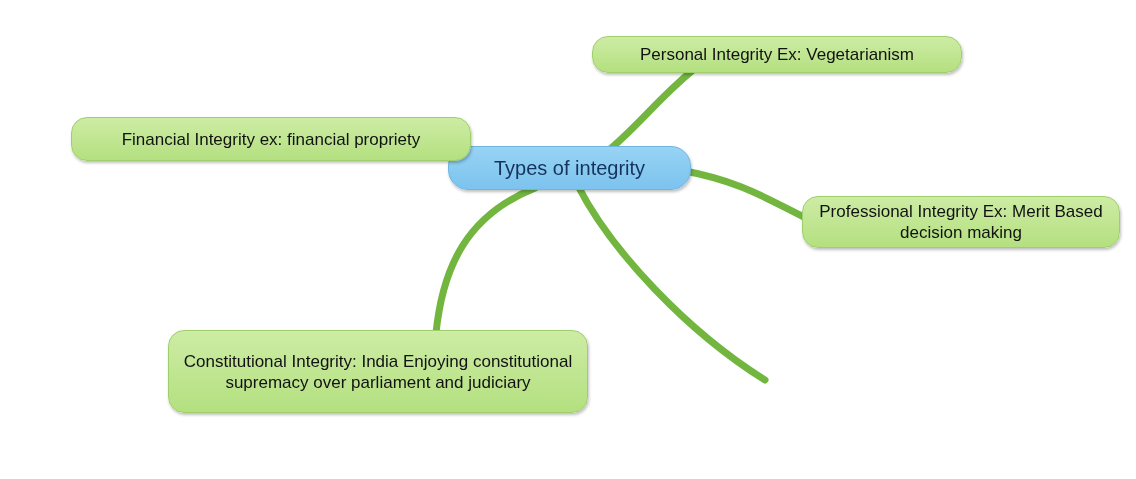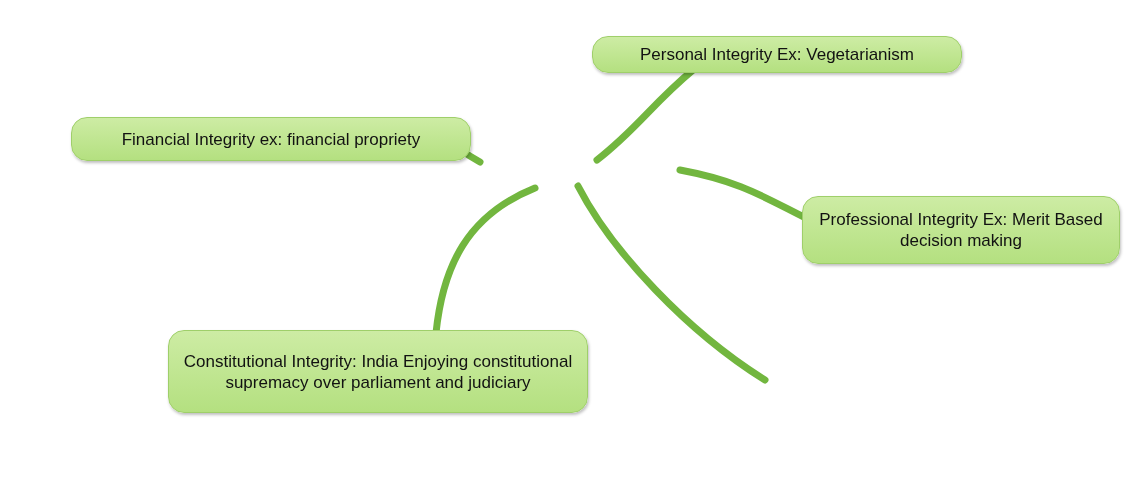--- a/index.html
+++ b/index.html
@@ -45,37 +45,38 @@
   .node.center {
     background: linear-gradient(180deg, #97d3f4 0%, #7cc3ee 100%);
     border: 1px solid #6fb5e2;
     color: #16335d;
     font-size: 20px;
     border-radius: 20px;
   }
   #node-center        { left: 448px; top: 146px; width: 243px; height: 44px; }
   #node-personal      { left: 592px; top:  36px; width: 370px; height: 37px; }
   #node-financial     { left:  55px; top: 117px; width: 400px; height: 44px; margin-left: 16px; }
-  #node-professional  { left: 802px; top: 196px; width: 318px; height: 68px; }
+  #node-professional  { left: 802px; top: 196px; width: 318px; height: 52px; }
   #node-constitutional{ left: 168px; top: 330px; width: 420px; height: 83px; }
   #node-institutional { left: 575px; top: 375px; width: 425px; height: 37px; }
 </style>
 </head>
 <body>
 
 <div class="canvas">
 
   <svg class="connector-layer" viewBox="0 0 1136 479" xmlns="http://www.w3.org/2000/svg">
     <path d="M 597 160 C 638 128, 652 104, 693 70" fill="none" stroke-width="7" stroke-linecap="round" stroke="#72b63f"></path>
     <path d="M 480 162 C 462 152, 452 144, 442 135" fill="none" stroke-width="7" stroke-linecap="round" stroke="#72b63f"></path>
     <path d="M 680 170 C 745 182, 768 200, 818 224" fill="none" stroke-width="7" stroke-linecap="round" stroke="#72b63f"></path>
     <path d="M 535 188 C 468 215, 443 265, 436 333" fill="none" stroke-width="7" stroke-linecap="round" stroke="#72b63f"></path>
     <path d="M 578 186 C 612 252, 688 332, 765 380" fill="none" stroke-width="7" stroke-linecap="round" stroke="#72b63f"></path>
   </svg>
 
+  <div class="node center" id="node-center">Types of integrity</div>
 
   <div class="node" id="node-personal">Personal Integrity Ex: Vegetarianism</div>
 
   <div class="node" id="node-financial">Financial Integrity ex: financial propriety</div>
 
   <div class="node" id="node-professional">Professional Integrity Ex: Merit Based decision making</div>
 
   <div class="node" id="node-constitutional">Constitutional Integrity: India Enjoying constitutional supremacy over parliament and judiciary</div>
 
 

